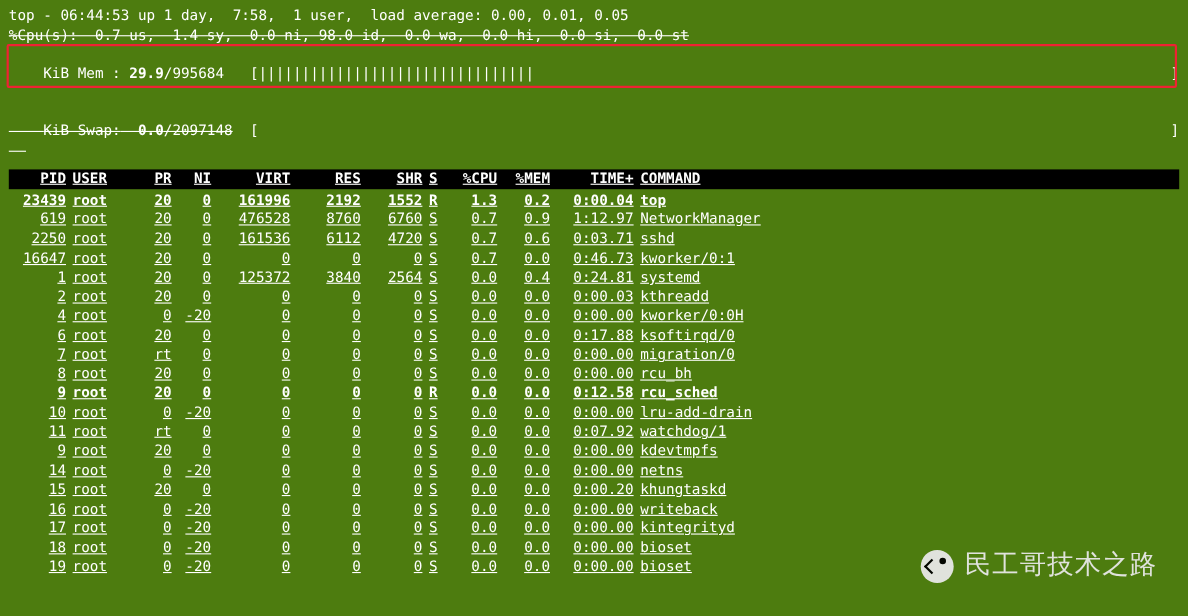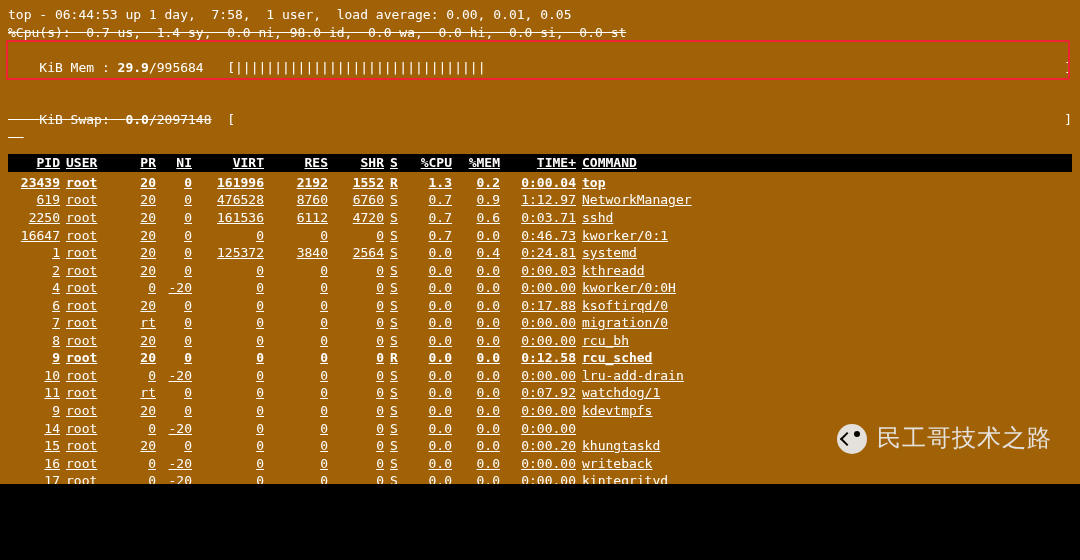--- a/index.html
+++ b/index.html
@@ -1,16 +1,16 @@
 <!DOCTYPE html>
 <html><head>
 <meta charset="utf-8">
 <style>
   html,body{margin:0;padding:0;background:#000;color:#fff;font-family:"DejaVu Sans Mono","Liberation Mono",Consolas,monospace;font-size:13px;line-height:1.35;}
-  .screen{position:relative;width:1080px;height:484px;background:#a16207;overflow:hidden;padding:6px 8px 0 8px;box-sizing:border-box;}
+  .screen{position:relative;width:1080px;height:560px;background:#4d7c0f;overflow:hidden;padding:6px 8px 0 8px;box-sizing:border-box;}
   .line{white-space:pre;}
   .b{font-weight:bold;}
   .hdr{background:#000;color:#fff;display:grid;grid-template-columns:56px 60px 36px 36px 72px 64px 56px 20px 48px 48px 76px auto;}
   .hdr span{text-align:right;padding-right:4px;text-decoration:underline;}
   .hdr .l{text-align:left;padding-right:0;padding-left:2px;}
   .row{display:grid;grid-template-columns:56px 60px 36px 36px 72px 64px 56px 20px 48px 48px 76px auto;text-decoration:underline;}
   .row span{text-align:right;padding-right:4px;}
   .row .l{text-align:left;padding-right:0;padding-left:2px;}
   .row.bold span{font-weight:bold;}
   .strike{text-decoration:line-through;}
@@ -256,20 +256,21 @@
         <span class="l">root</span>
         <span>0</span>
         <span>-20</span>
         <span>0</span>
         <span>0</span>
         <span>0</span>
         <span class="l">S</span>
         <span>0.0</span>
         <span>0.0</span>
         <span>0:00.00</span>
+        <span class="l">netns</span>
       </div>
       <div class="row">
         <span>15</span>
         <span class="l">root</span>
         <span>20</span>
         <span>0</span>
         <span>0</span>
         <span>0</span>
         <span>0</span>
         <span class="l">S</span>

